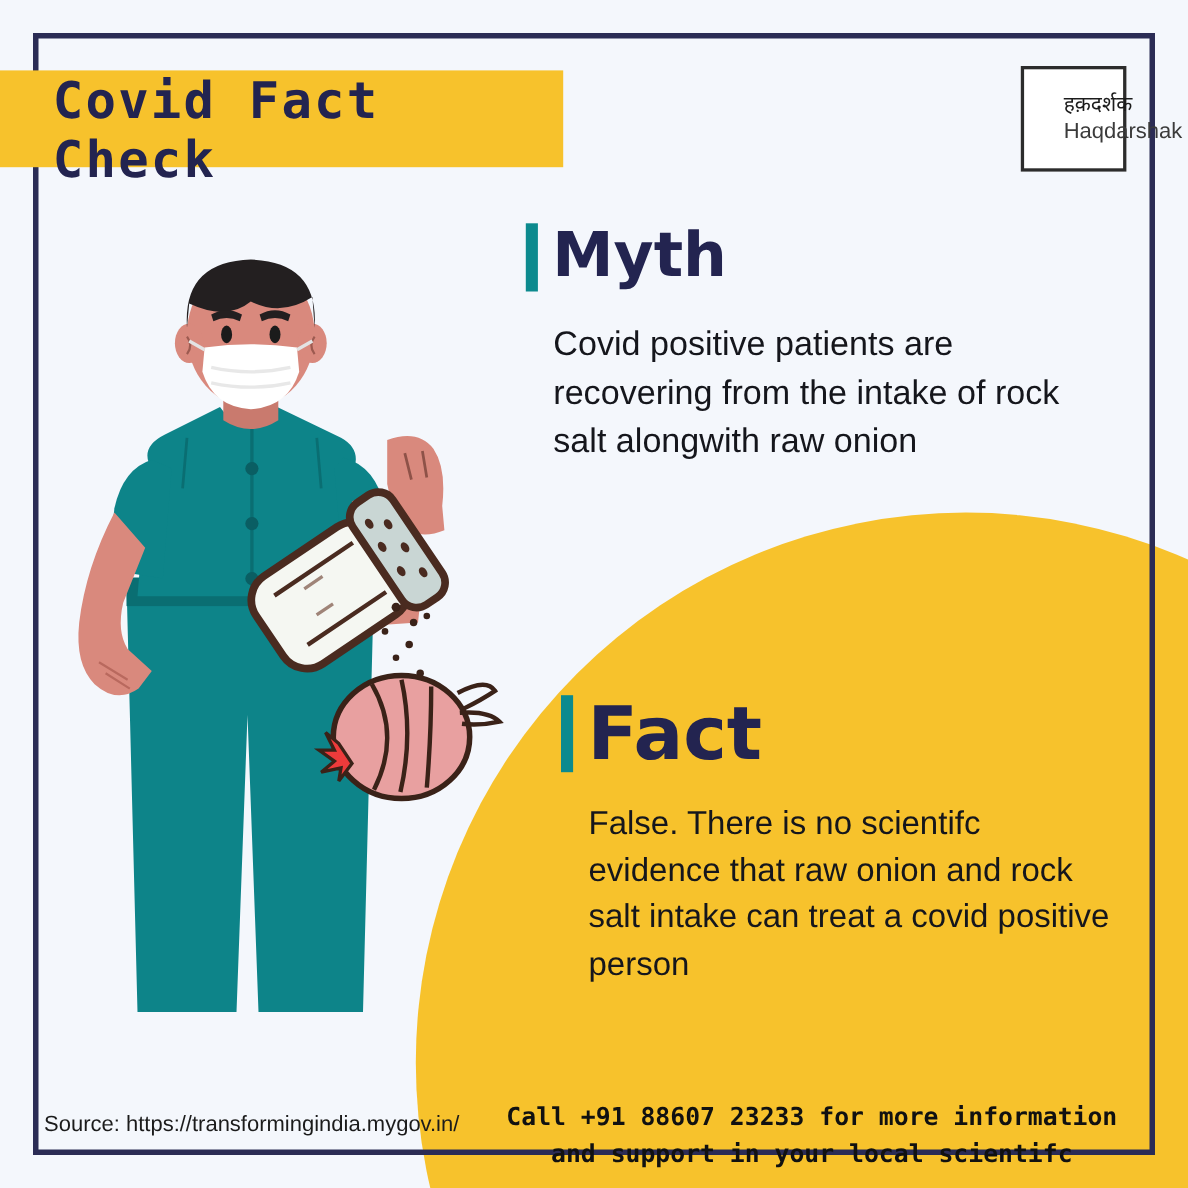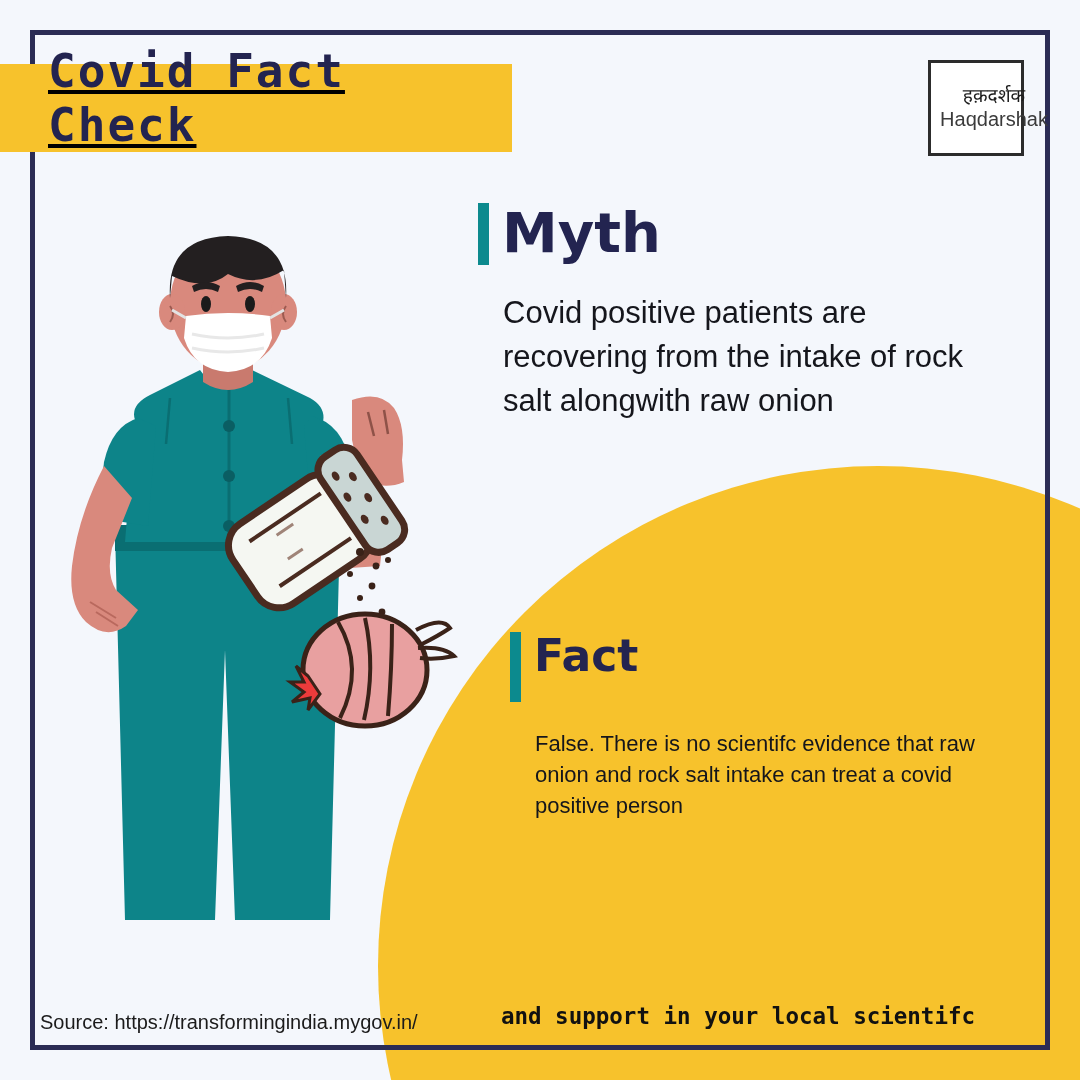--- a/index.html
+++ b/index.html
@@ -41,22 +41,21 @@
 
   
   .title-banner {
     position: absolute;
     left: 0;
     top: 64px;
     width: 512px;
     height: 88px;
     background: #F7C22C;
     display: flex;
-    align-items: flex-end;
-    text-decoration: underline;
+    align-items: flex-start;
   }
   .title-text {
     font-family: "DejaVu Sans Mono", "Liberation Mono", monospace;
     font-weight: bold;
     font-size: 46px;
     letter-spacing: 2px;
     color: #232450;
     margin-left: 48px;
   }
 
@@ -65,21 +64,20 @@
     position: absolute;
     left: 928px;
     top: 60px;
     width: 96px;
     height: 96px;
     background: #ffffff;
     border: 3px solid #2C2C2C;
     box-sizing: border-box;
     display: flex;
     flex-direction: column;
-    align-items: center;
     justify-content: center;
     padding-left: 36px;
   }
   .logo-deva {
     font-family: "DejaVu Sans", sans-serif;
     font-size: 19px;
     color: #1c1c1c;
     line-height: 1.1;
   }
   .logo-latin {
@@ -114,22 +112,22 @@
     margin-left: 25px;
   }
 
   #myth-block { left: 478px; top: 203px; width: 540px; }
   #myth-block .accent-bar { height: 62px; }
   #myth-block .head-word { font-size: 56px; padding-top: 2px; }
   #myth-block .body-text { margin-top: 26px; }
 
   #fact-block { left: 510px; top: 632px; width: 500px; }
   #fact-block .accent-bar { height: 70px; }
-  #fact-block .head-word { font-size: 44px; padding-top: 2px; }
-  #fact-block .body-text { margin-top: 26px; font-size: 22px; }
+  #fact-block .head-word { font-size: 67px; padding-top: 2px; }
+  #fact-block .body-text { margin-top: 26px; font-size: 30px; }
 
   
   .source-text {
     position: absolute;
     left: 40px;
     top: 1011px;
     font-family: "Liberation Sans", sans-serif;
     font-size: 20px;
     color: #1b1b1b;
   }
@@ -286,16 +284,17 @@
     <div class="block-head">
       <div class="accent-bar"></div>
       <div class="head-word">Fact</div>
     </div>
     <div class="body-text">False. There is no scientifc evidence that raw onion and rock salt intake can treat a covid positive person</div>
   </div>
 
   <div class="source-text">Source: https://transformingindia.mygov.in/</div>
 
   <div class="cta">
+    <div>Call +91 88607 23233 for more information</div>
     <div>and support in your local scientifc</div>
   </div>
 
 </div>
 
 </body></html>

